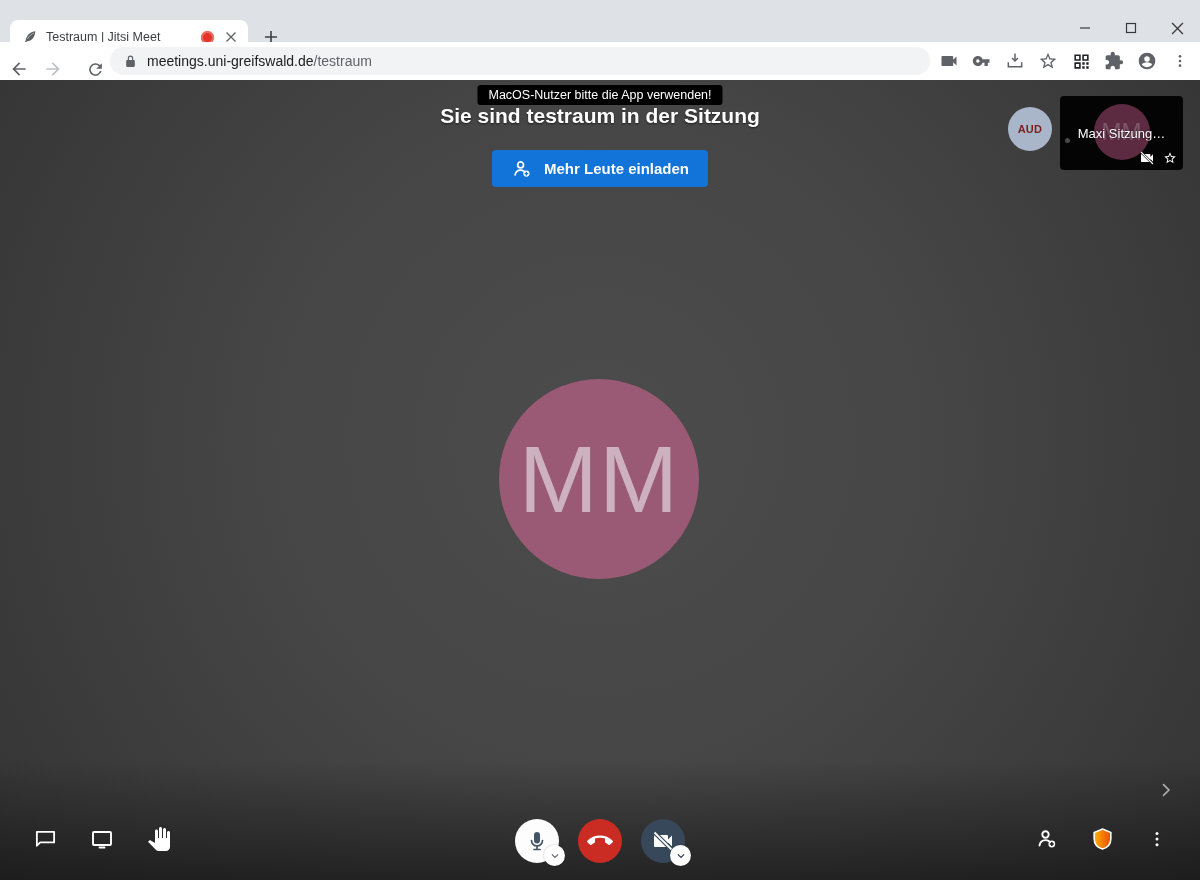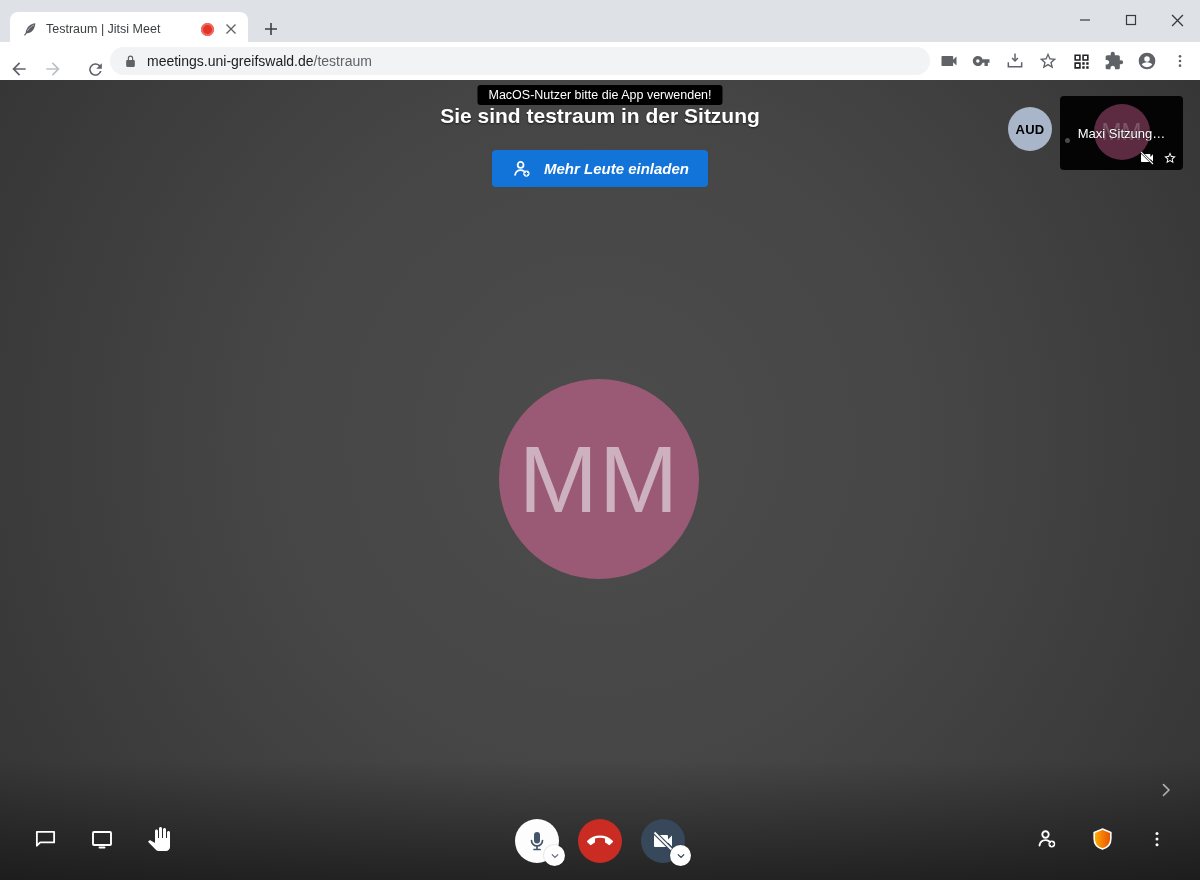--- a/index.html
+++ b/index.html
@@ -1,21 +1,21 @@
 <!DOCTYPE html>
 <html><head>
 <meta charset="utf-8">
 <style>
   * { margin:0; padding:0; box-sizing:border-box; }
   html,body { width:1200px; height:880px; overflow:hidden; }
   body { font-family:"Liberation Sans", sans-serif; }
   .screen { position:relative; width:1200px; height:880px; background:#dee1e6; overflow:hidden; }
 
   
-  .titlebar { position:absolute; top:4px; left:0; width:1200px; height:42px; background:#dee1e6;padding-left:8px; }
+  .titlebar { position:absolute; top:12px; left:0; width:1200px; height:42px; background:#dee1e6;padding-left:8px; }
   .tab { position:absolute; left:10px; top:8px; width:238px; height:34px; background:#fff;
          border-radius:8px 8px 0 0; display:flex; align-items:center; padding:0 8px 0 12px; }
   .tab-title { flex:1; font-size:12.5px; color:#3c4043; white-space:nowrap; overflow:hidden;
                text-overflow:ellipsis; margin-left:8px; }
   .rec-dot { width:13px; height:13px; border-radius:50%; background:#e2342b;
              box-shadow:inset 0 0 0 2px #f06b5e; flex:none; margin:0 8px; }
   .tab-close { width:18px; height:18px; border-radius:50%; display:flex; align-items:center;
                justify-content:center; color:#5f6368; flex:none; }
   .newtab-btn { position:absolute; left:258px; top:12px; width:26px; height:26px; border-radius:50%;
                 display:flex; align-items:center; justify-content:center; color:#3c4043; }
@@ -44,25 +44,25 @@
                   background:linear-gradient(to top, rgba(10,10,10,.55), rgba(10,10,10,0)); pointer-events:none; }
 
   .toast { position:absolute; top:5px; left:50%; transform:translateX(-50%);
            background:#000; color:#fff; font-size:12.5px; padding:3px 11px; border-radius:3px;
            white-space:nowrap; }
   .headline { position:absolute; top:24px; left:0; width:100%; text-align:center; color:#fff;
               font-size:21px; font-weight:bold; text-shadow:0 1px 2px rgba(0,0,0,.6); }
   .invite-btn { position:absolute; top:70px; left:50%; transform:translateX(-50%);
                 height:37px; background:#1273d8; color:#fff; border:none; border-radius:4px;
                 display:flex; align-items:center; gap:11px; padding:0 19px; font-size:15px;
-                font-weight:bold; font-family:inherit; cursor:pointer; white-space:nowrap;font-style:italic; }
+                font-weight:bold; font-family:inherit; cursor:pointer; white-space:nowrap; }
 
   .aud-badge { position:absolute; left:1008px; top:27px; width:44px; height:44px; border-radius:50%;
                background:#a9b6ca; display:flex; align-items:center; justify-content:center;
-               color:#000000; font-size:13px; font-weight:bold; letter-spacing:.3px; }
+               color:#7f1d1d; font-size:11px; font-weight:bold; letter-spacing:.3px; }
 
   .thumb { position:absolute; left:1060px; top:16px; width:123px; height:74px; background:#040404;
            border-radius:4px; overflow:hidden; }
   .thumb-avatar { position:absolute; left:50%; top:36px; transform:translate(-50%,-50%);
                   width:56px; height:56px; border-radius:50%; background:#5c2b41;
                   display:flex; align-items:center; justify-content:center;
                   color:rgba(255,255,255,.20); font-size:24px; }
   .thumb-name { position:absolute; left:0; top:50%; transform:translateY(-50%); width:100%;
                 text-align:center; color:#fff; font-size:13px; white-space:nowrap; overflow:hidden;
                 text-shadow:0 0 2px rgba(0,0,0,.8); }

